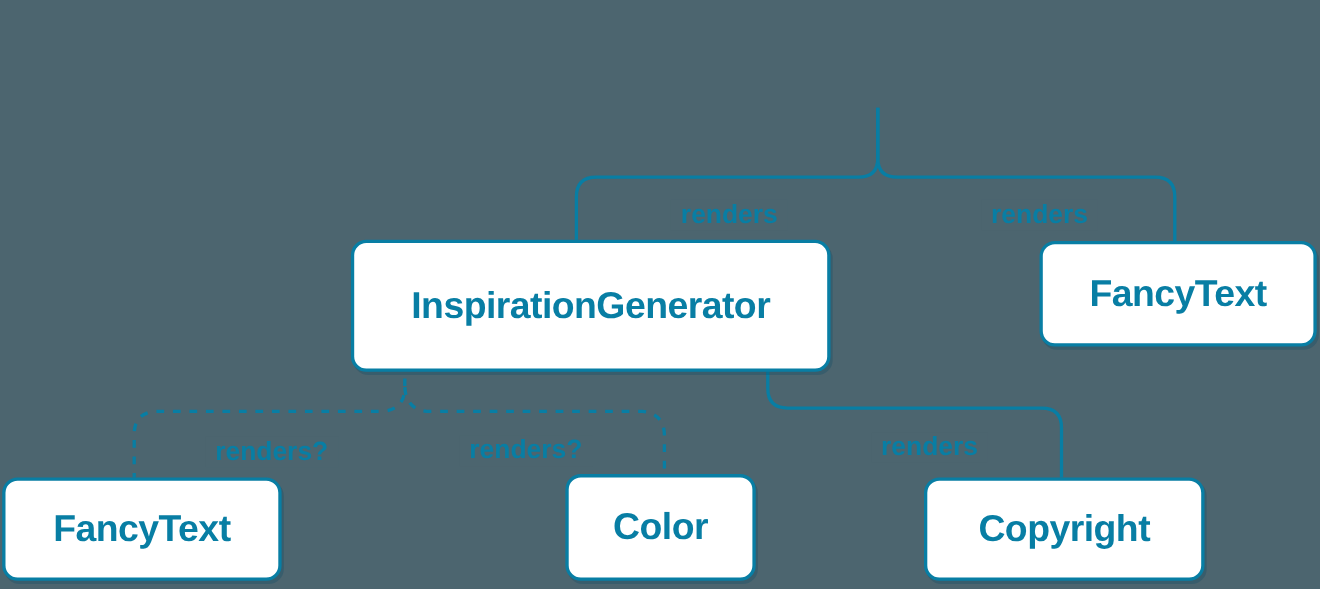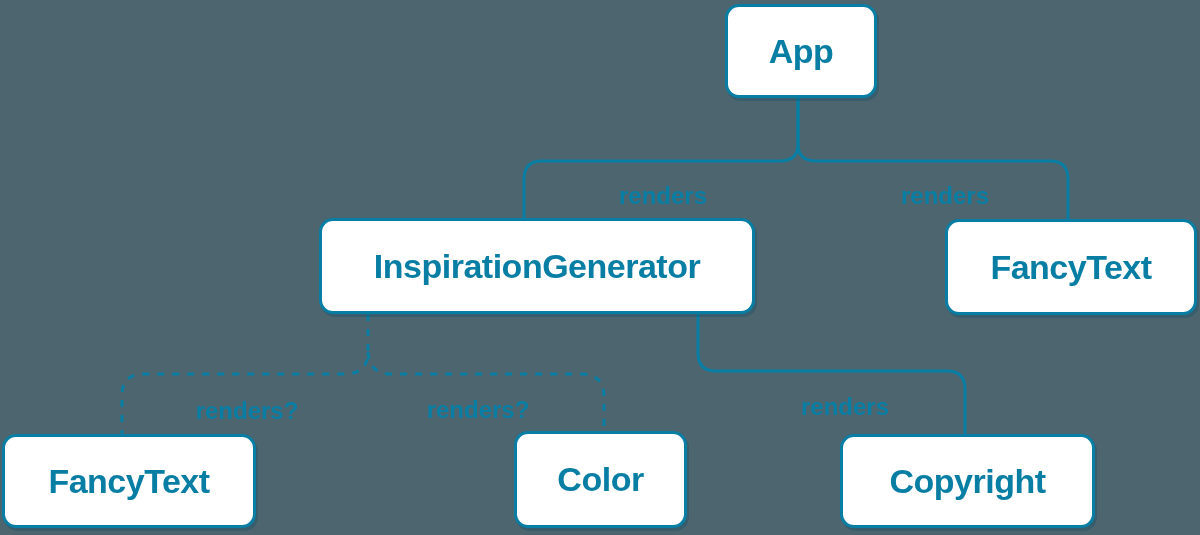--- a/index.html
+++ b/index.html
@@ -75,25 +75,22 @@
   <div class="edge-label" style="left:663px;top:160px;">renders</div>
 
   <div class="edge-label" style="left:945px;top:160px;">renders</div>
 
   <div class="edge-label" style="left:247px;top:375px;">renders?</div>
 
   <div class="edge-label" style="left:478px;top:374px;">renders?</div>
 
   <div class="edge-label" style="left:845px;top:371px;">renders</div>
 
-  <div class="node" style="left:725px;top:4px;width:152px;height:94px;">
-    <span class="node-label">App</span>
-  </div>
 
-  <div class="node" style="left:319px;top:218px;width:436px;height:96px;">
+  <div class="node" style="left:319px;top:218px;width:436px;height:120px;">
     <span class="node-label">InspirationGenerator</span>
   </div>
 
   <div class="node" style="left:945px;top:219px;width:252px;height:96px;">
     <span class="node-label">FancyText</span>
   </div>
 
   <div class="node" style="left:2px;top:434px;width:254px;height:94px;">
     <span class="node-label">FancyText</span>
   </div>

